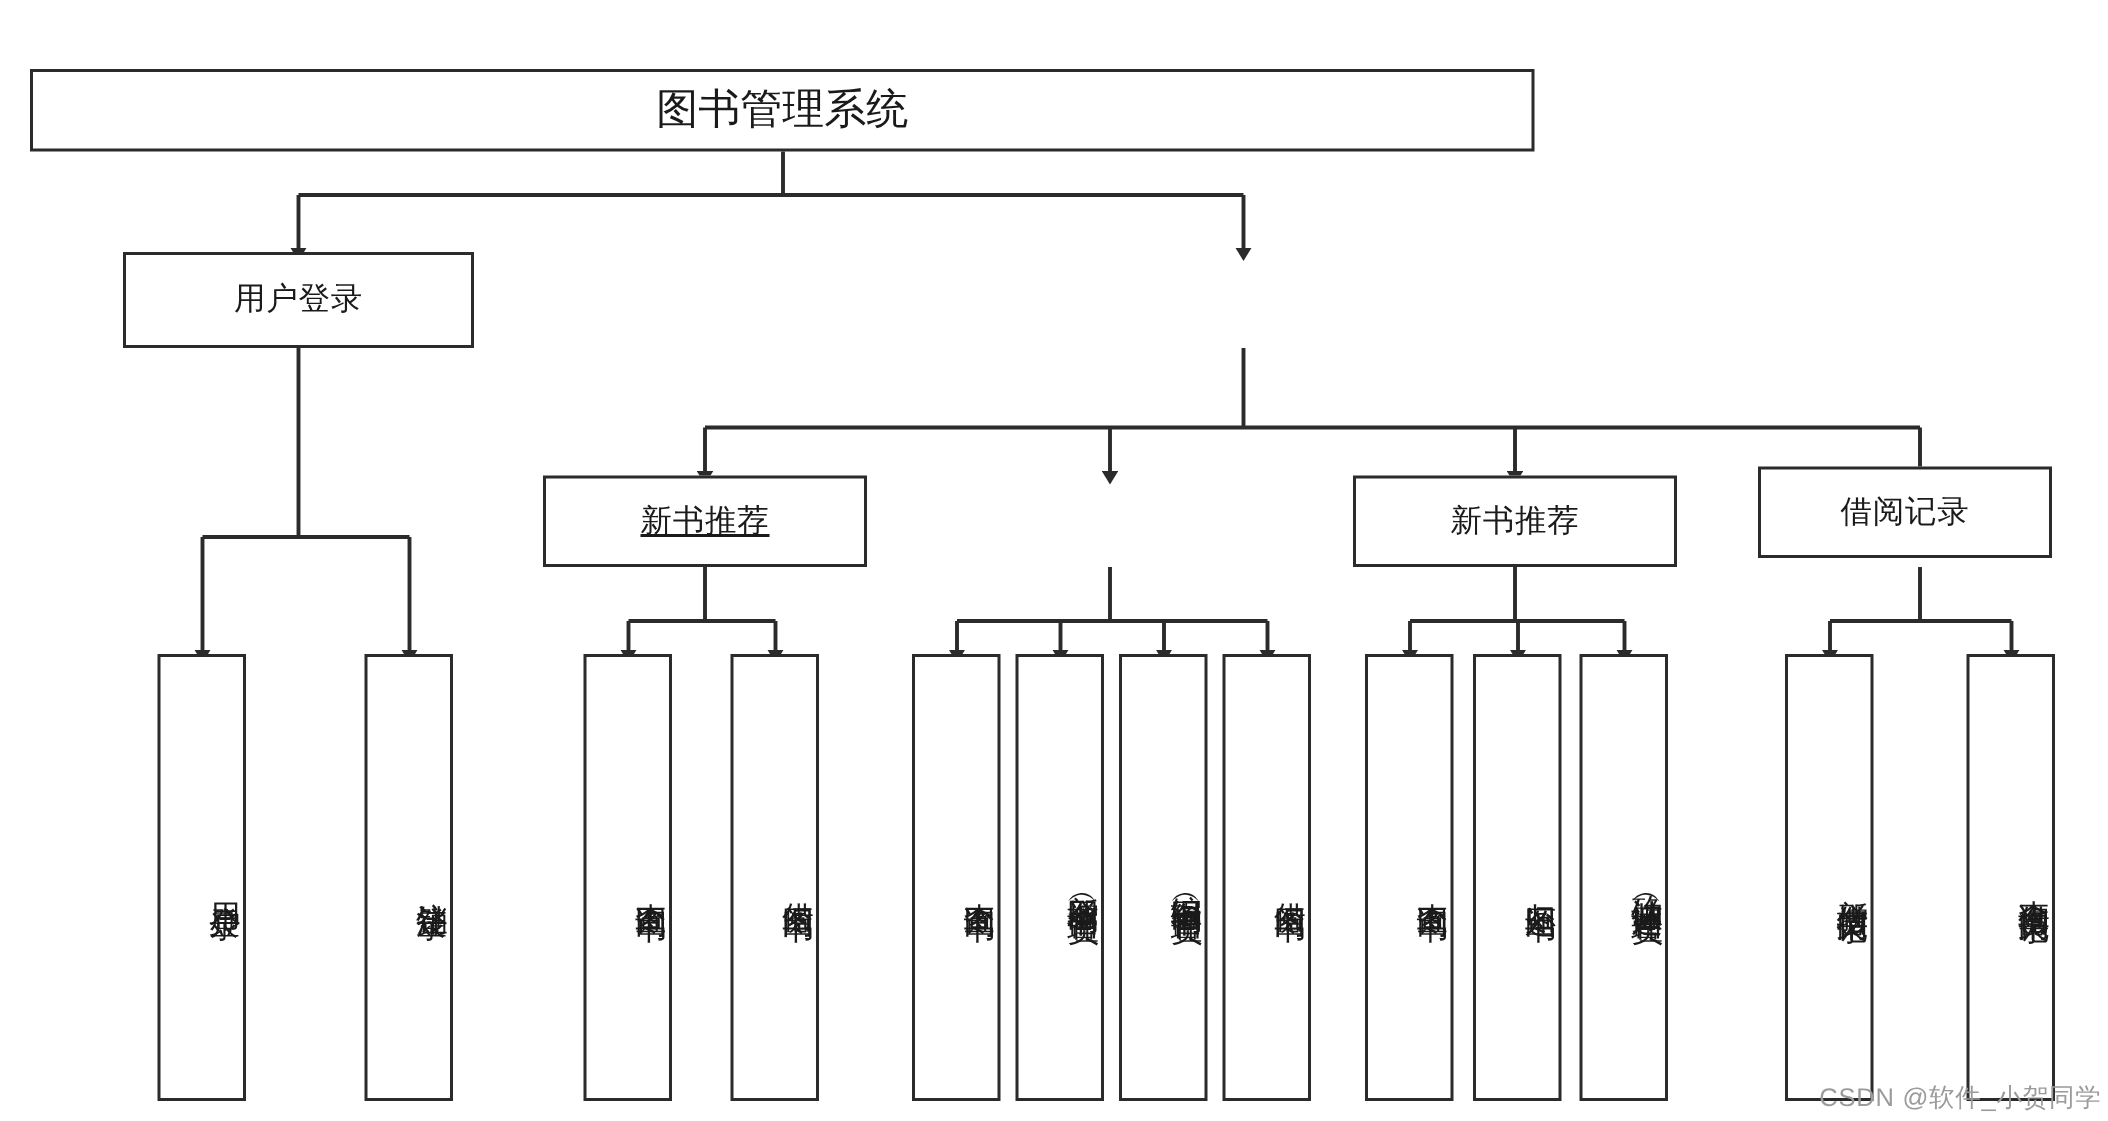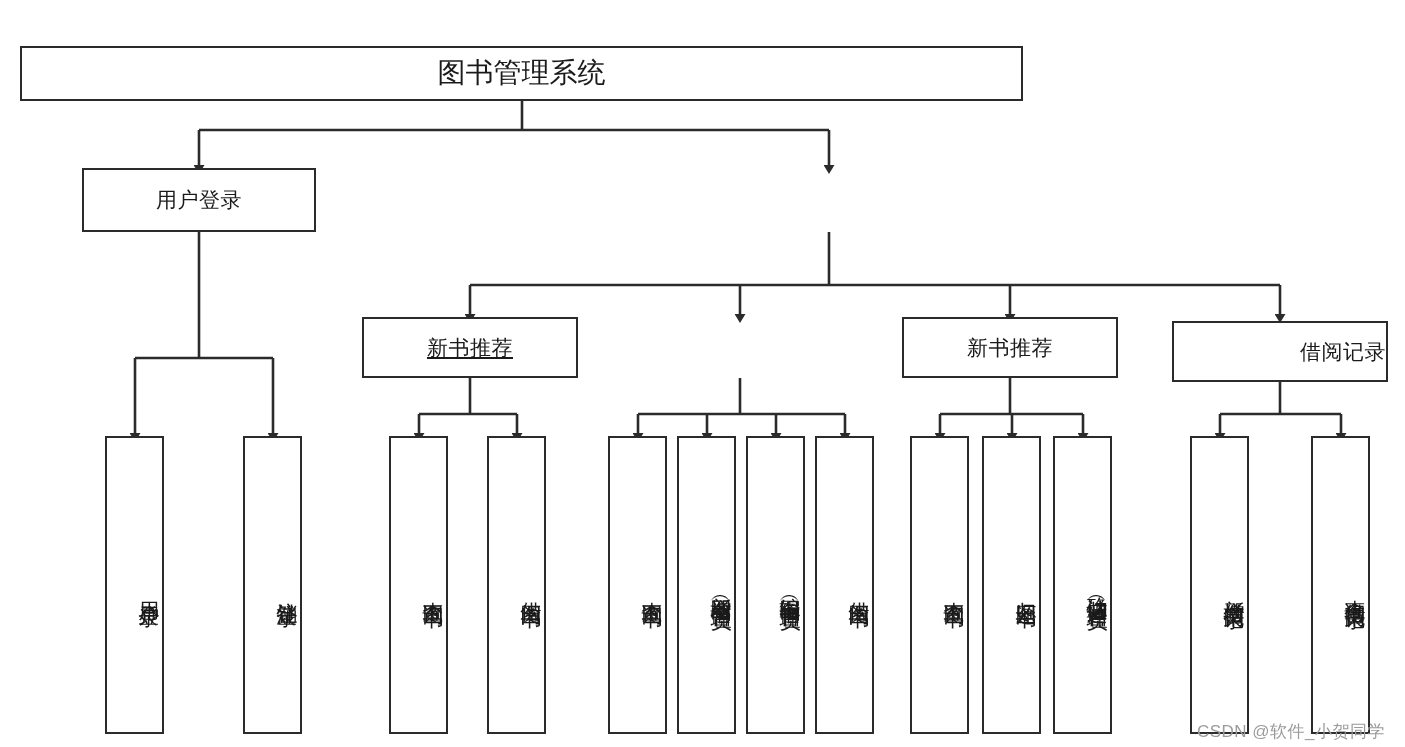--- a/index.html
+++ b/index.html
@@ -56,21 +56,21 @@
   }
   .node .label {
     display: block;
   }
   .node.v .label {
     writing-mode: vertical-rl;
     text-orientation: upright;
   }
   #watermark {
     position: absolute;
-    right: 20px;
+    right: 4px;
     bottom: 4px;
     font-size: 17px;
     color: #9b9b9b;
     white-space: nowrap;
     letter-spacing: 0.5px;
   }
 </style>
 </head>
 <body>
 
@@ -126,21 +126,21 @@
   <div class="node h" style="left: 82px; top: 168px; width: 234px; height: 64px;">
     <span class="label">用户登录</span>
   </div>
 
   <div class="node h" style="left: 362px; top: 317px; width: 216px; height: 61px; text-decoration: underline;">
     <span class="label">新书推荐</span>
   </div>
   <div class="node h" style="left: 902px; top: 317px; width: 216px; height: 61px;">
     <span class="label">新书推荐</span>
   </div>
-  <div class="node h" style="left: 1172px; top: 321px; width: 216px; height: 61px; justify-content: flex-end;">
+  <div class="node h" style="left: 1172px; top: 311px; width: 196px; height: 61px;">
     <span class="label">借阅记录</span>
   </div>
 
   <div class="node v" style="left: 105px; top: 436px; width: 59px; height: 298px;">
     <span class="label">用户登录</span>
   </div>
   <div class="node v" style="left: 243px; top: 436px; width: 59px; height: 298px;">
     <span class="label">注销登录</span>
   </div>
   <div class="node v" style="left: 389px; top: 436px; width: 59px; height: 298px;">

